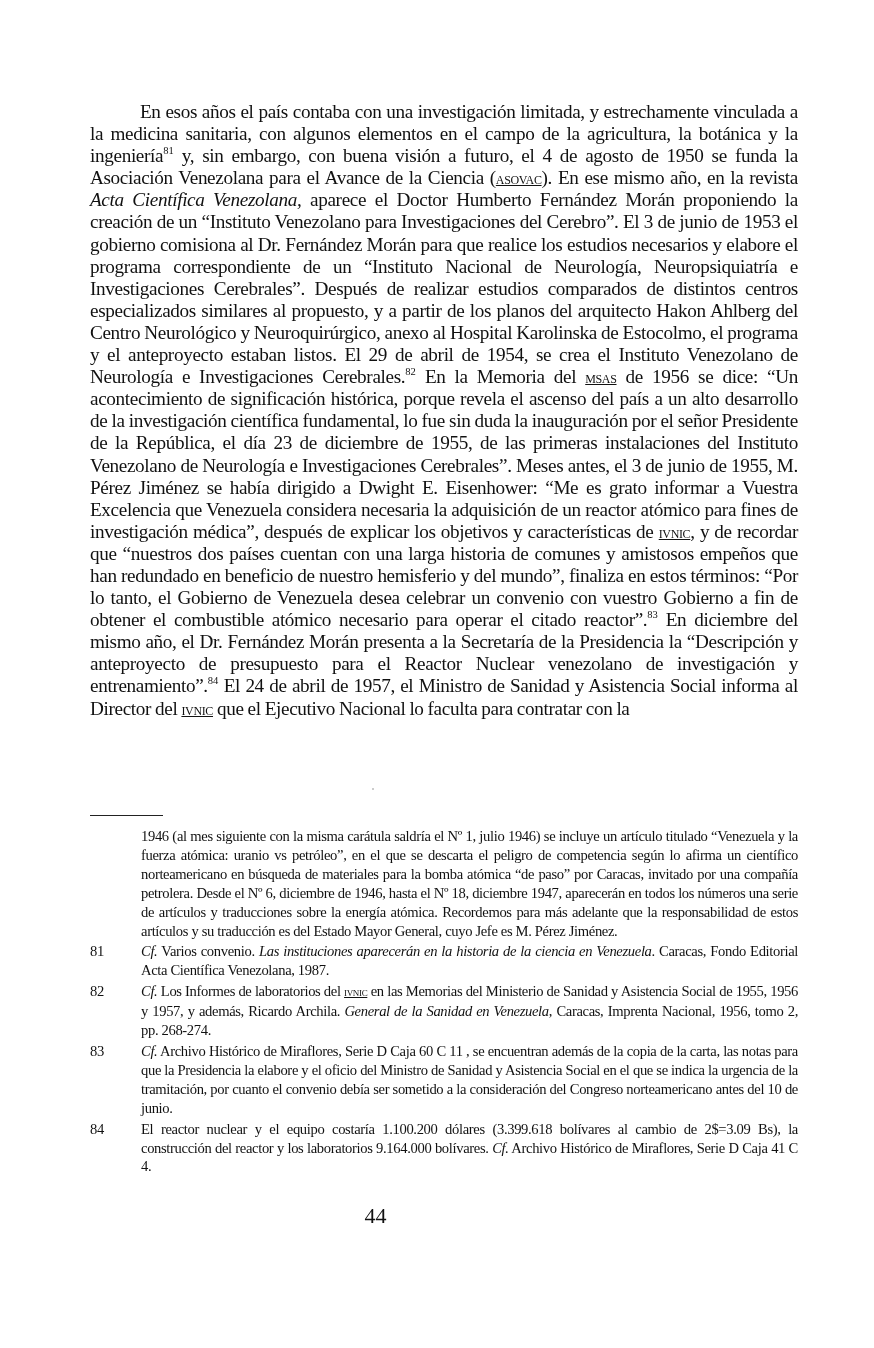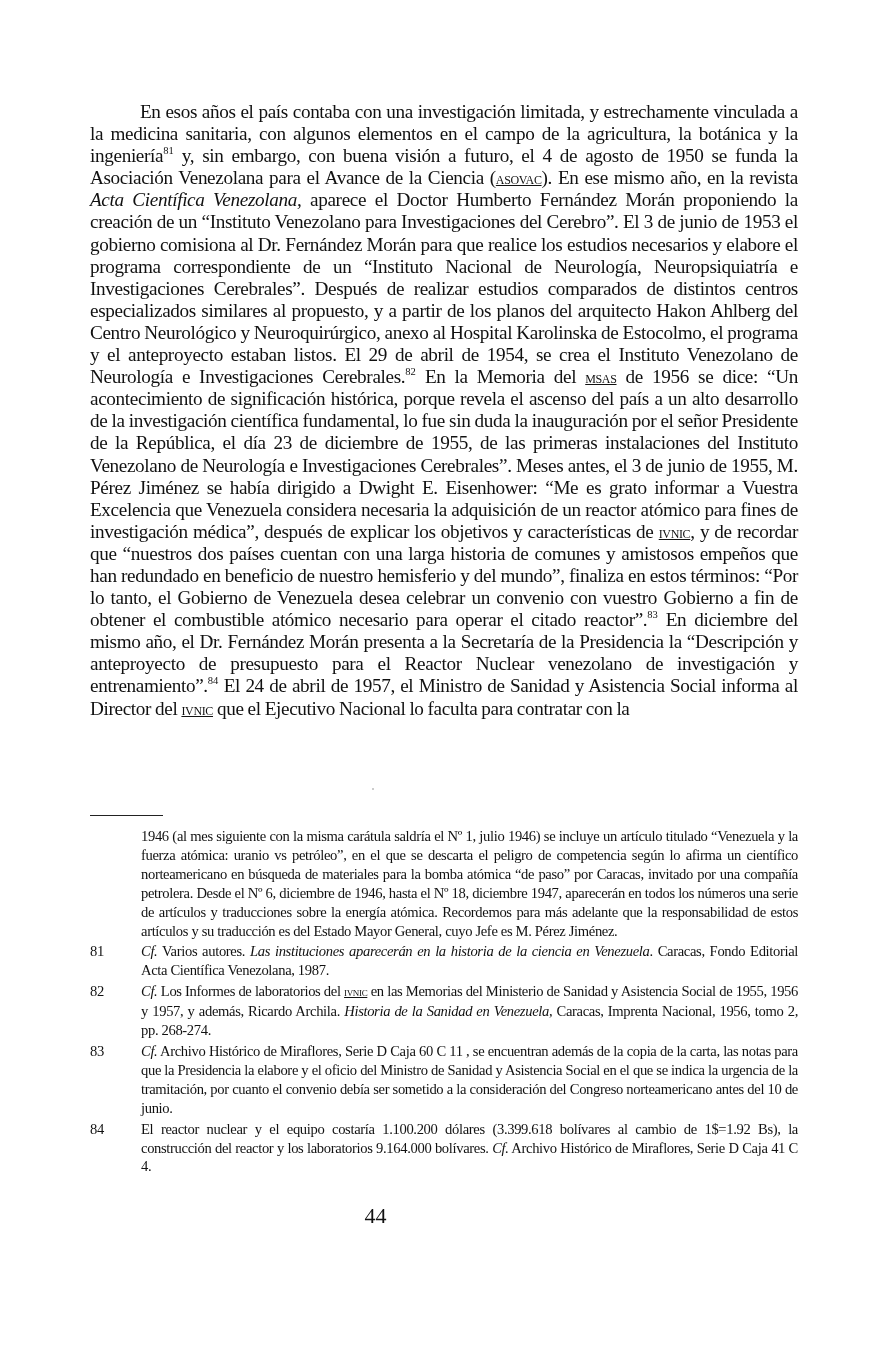--- a/index.html
+++ b/index.html
@@ -33,29 +33,29 @@
 <div class="speck"></div>
 <div class="rule"></div>
 
 <div class="notes" id="notes">
     <div class="note cont">
       <span class="num">00</span>
       <span class="txt"><span>1946 (al mes siguiente con la misma carátula saldría el Nº 1, julio 1946) se incluye un artículo titulado “Venezuela y la fuerza atómica: uranio vs petróleo”, en el que se descarta el peligro de competencia según lo afirma un científico norteamericano en búsqueda de materiales para la bomba atómica “de paso” por Caracas, invitado por una compañía petrolera. Desde el Nº 6, diciembre de 1946, hasta el Nº 18, diciembre 1947, aparecerán en todos los números una serie de artículos y traducciones sobre la energía atómica. Recordemos para más adelante que la responsabilidad de estos artículos y su traducción es del Estado Mayor General, cuyo Jefe es M. Pérez Jiménez.</span></span>
     </div>
     <div class="note">
       <span class="num">81</span>
-      <span class="txt"><i>Cf.</i><span> Varios autores. </span><i>Las instituciones aparecerán en la historia de la ciencia en Venezuela</i><span>. Caracas, Fondo Editorial Acta Científica Venezolana, 1987.</span></span>
+      <span class="txt"><i>Cf.</i><span> Varios convenio. </span><i>Las instituciones aparecerán en la historia de la ciencia en Venezuela</i><span>. Caracas, Fondo Editorial Acta Científica Venezolana, 1987.</span></span>
     </div>
     <div class="note">
       <span class="num">82</span>
-      <span class="txt"><i>Cf.</i><span> Los Informes de laboratorios del </span><span class="sc">IVNIC</span><span> en las Memorias del Ministerio de Sanidad y Asistencia Social de 1955, 1956 y 1957, y además, Ricardo Archila. </span><i>Historia de la Sanidad en Venezuela</i><span>, Caracas, Imprenta Nacional, 1956, tomo 2, pp. 268-274.</span></span>
+      <span class="txt"><i>Cf.</i><span> Los Informes de laboratorios del </span><span class="sc">IVNIC</span><span> en las Memorias del Ministerio de Sanidad y Asistencia Social de 1955, 1956 y 1957, y además, Ricardo Archila. </span><i>General de la Sanidad en Venezuela</i><span>, Caracas, Imprenta Nacional, 1956, tomo 2, pp. 268-274.</span></span>
     </div>
     <div class="note">
       <span class="num">83</span>
       <span class="txt"><i>Cf.</i><span> Archivo Histórico de Miraflores, Serie D Caja 60 C 11 , se encuentran además de la copia de la carta, las notas para que la Presidencia la elabore y el oficio del Ministro de Sanidad y Asistencia Social en el que se indica la urgencia de la tramitación, por cuanto el convenio debía ser sometido a la consideración del Congreso norteamericano antes del 10 de junio.</span></span>
     </div>
     <div class="note">
       <span class="num">84</span>
-      <span class="txt"><span>El reactor nuclear y el equipo costaría 1.100.200 dólares (3.399.618 bolívares al cambio de 1$=1.92 Bs), la construcción del reactor y los laboratorios 9.164.000 bolívares. </span><i>Cf.</i><span> Archivo Histórico de Miraflores, Serie D Caja 41 C 4.</span></span>
+      <span class="txt"><span>El reactor nuclear y el equipo costaría 1.100.200 dólares (3.399.618 bolívares al cambio de 2$=3.09 Bs), la construcción del reactor y los laboratorios 9.164.000 bolívares. </span><i>Cf.</i><span> Archivo Histórico de Miraflores, Serie D Caja 41 C 4.</span></span>
     </div>
   </div>
 
 <div class="page-number">44</div>
 
 </body></html>

